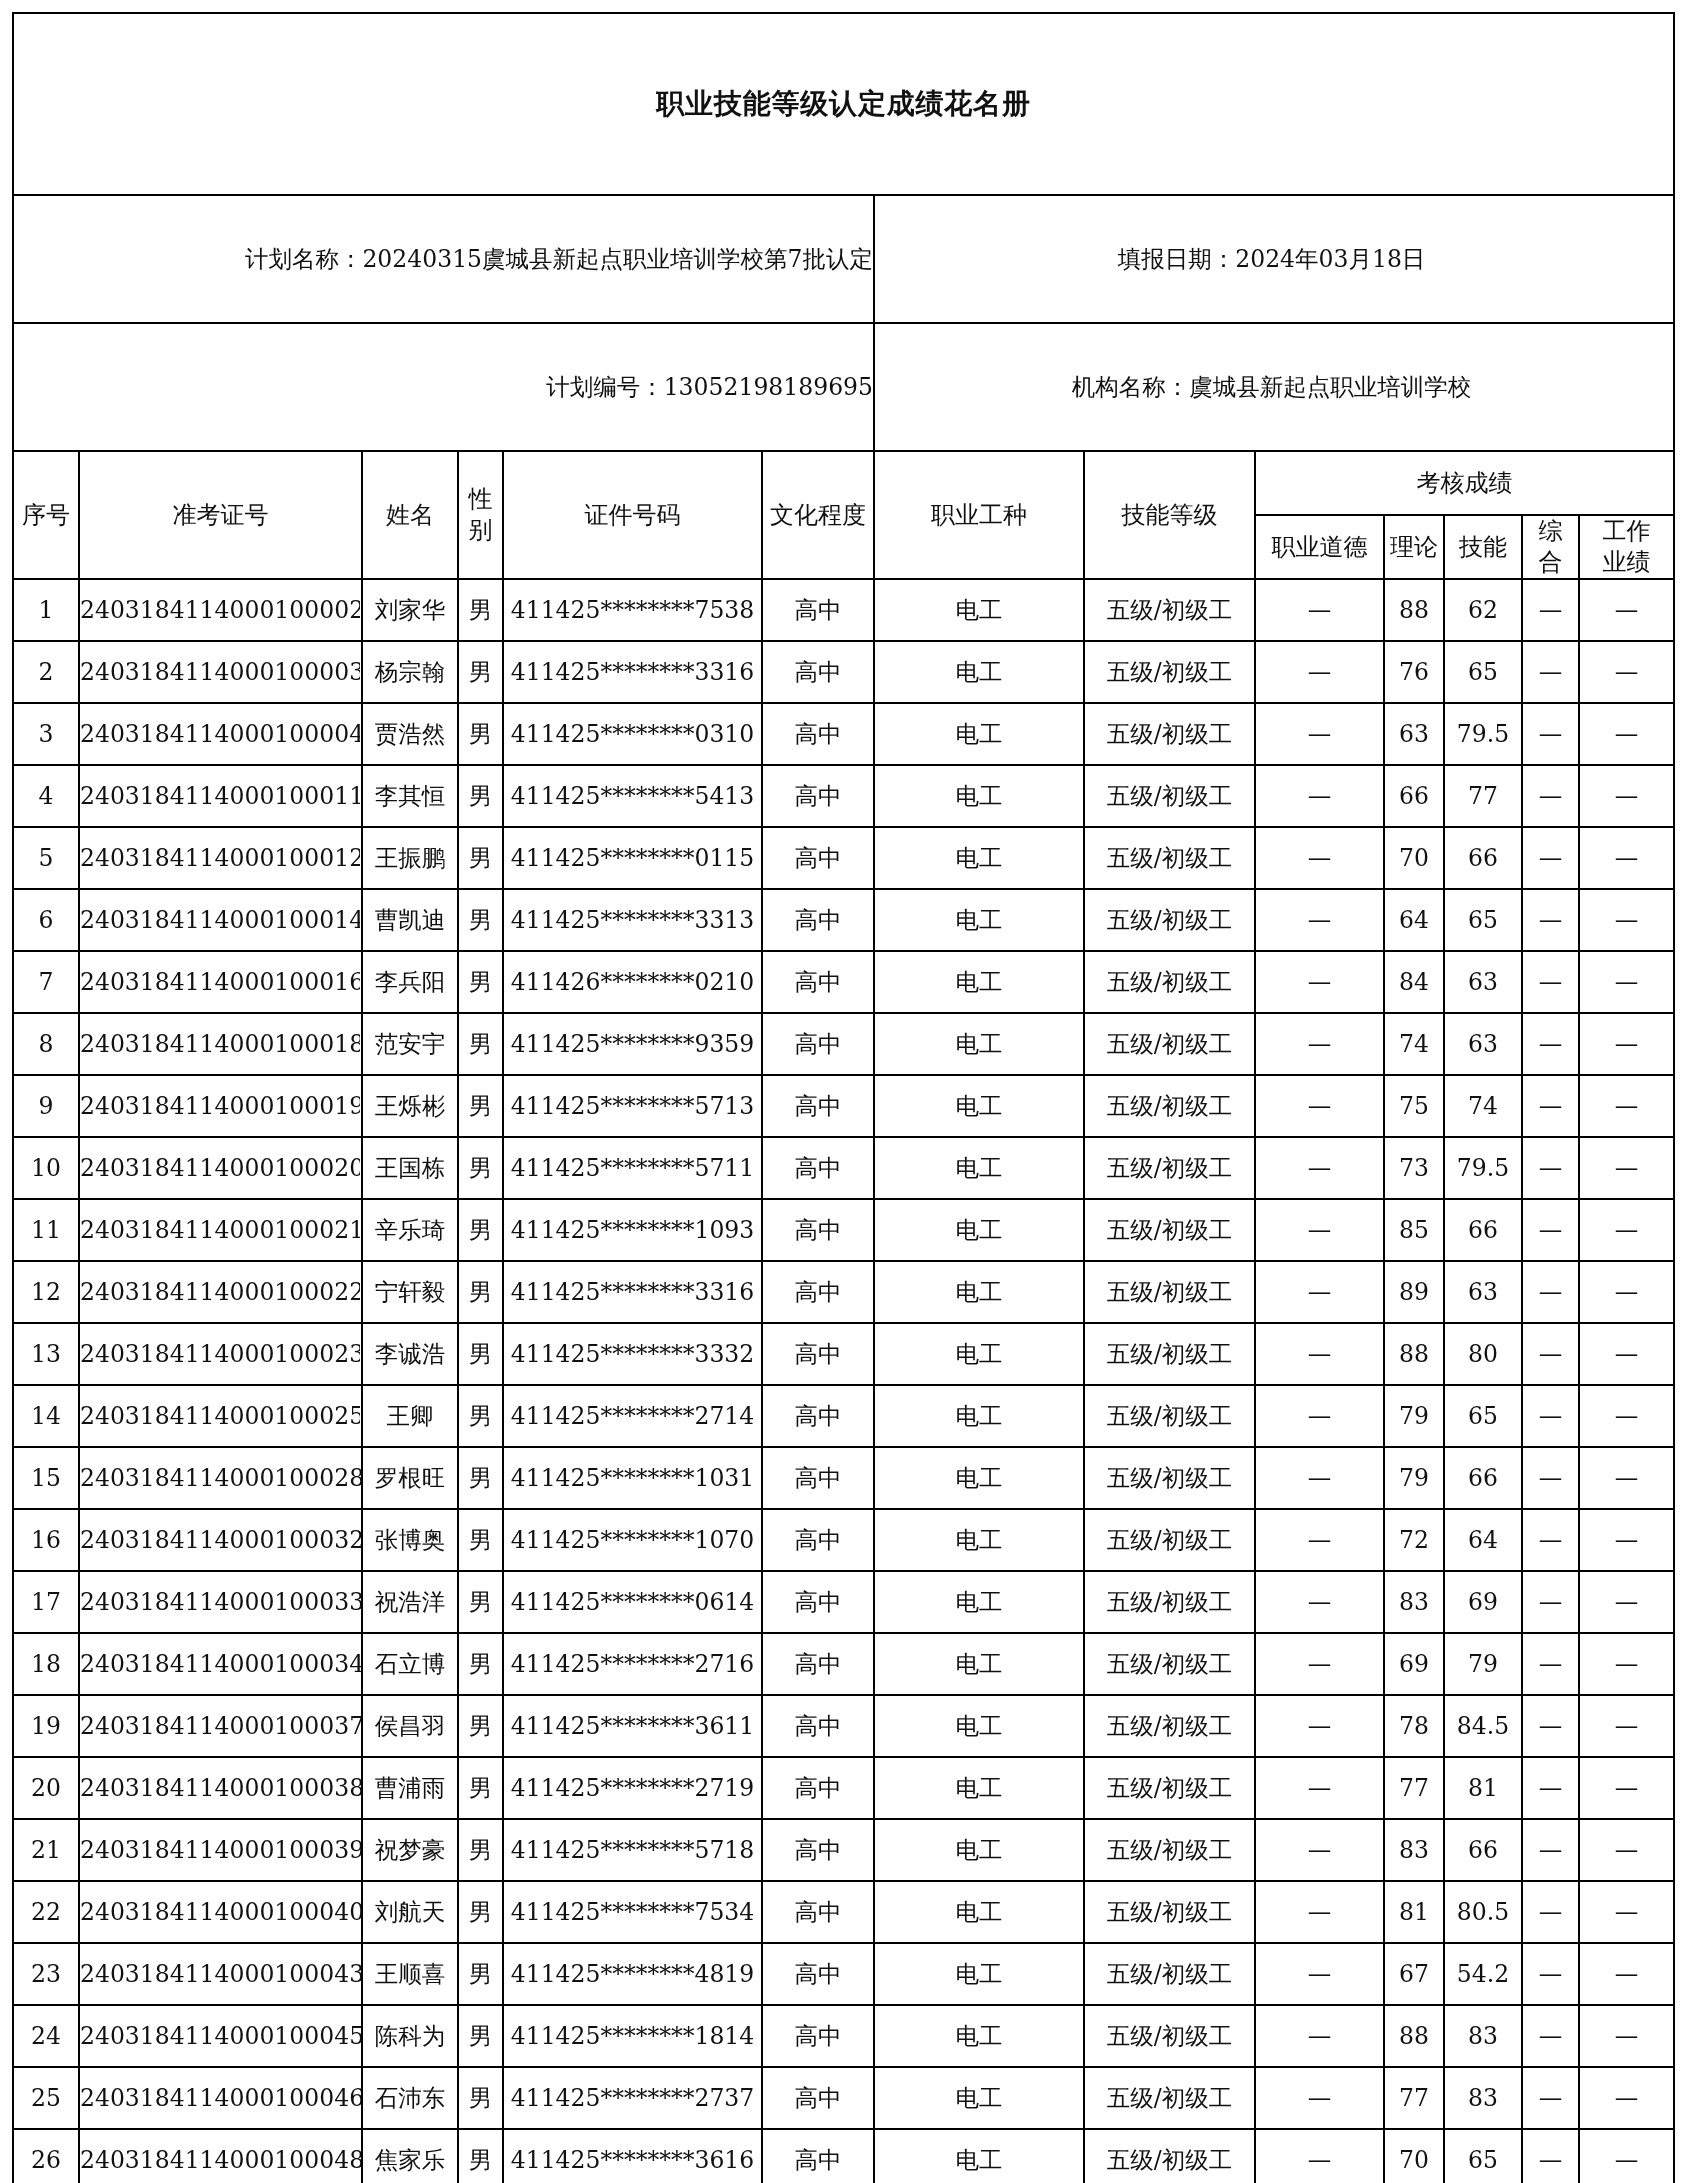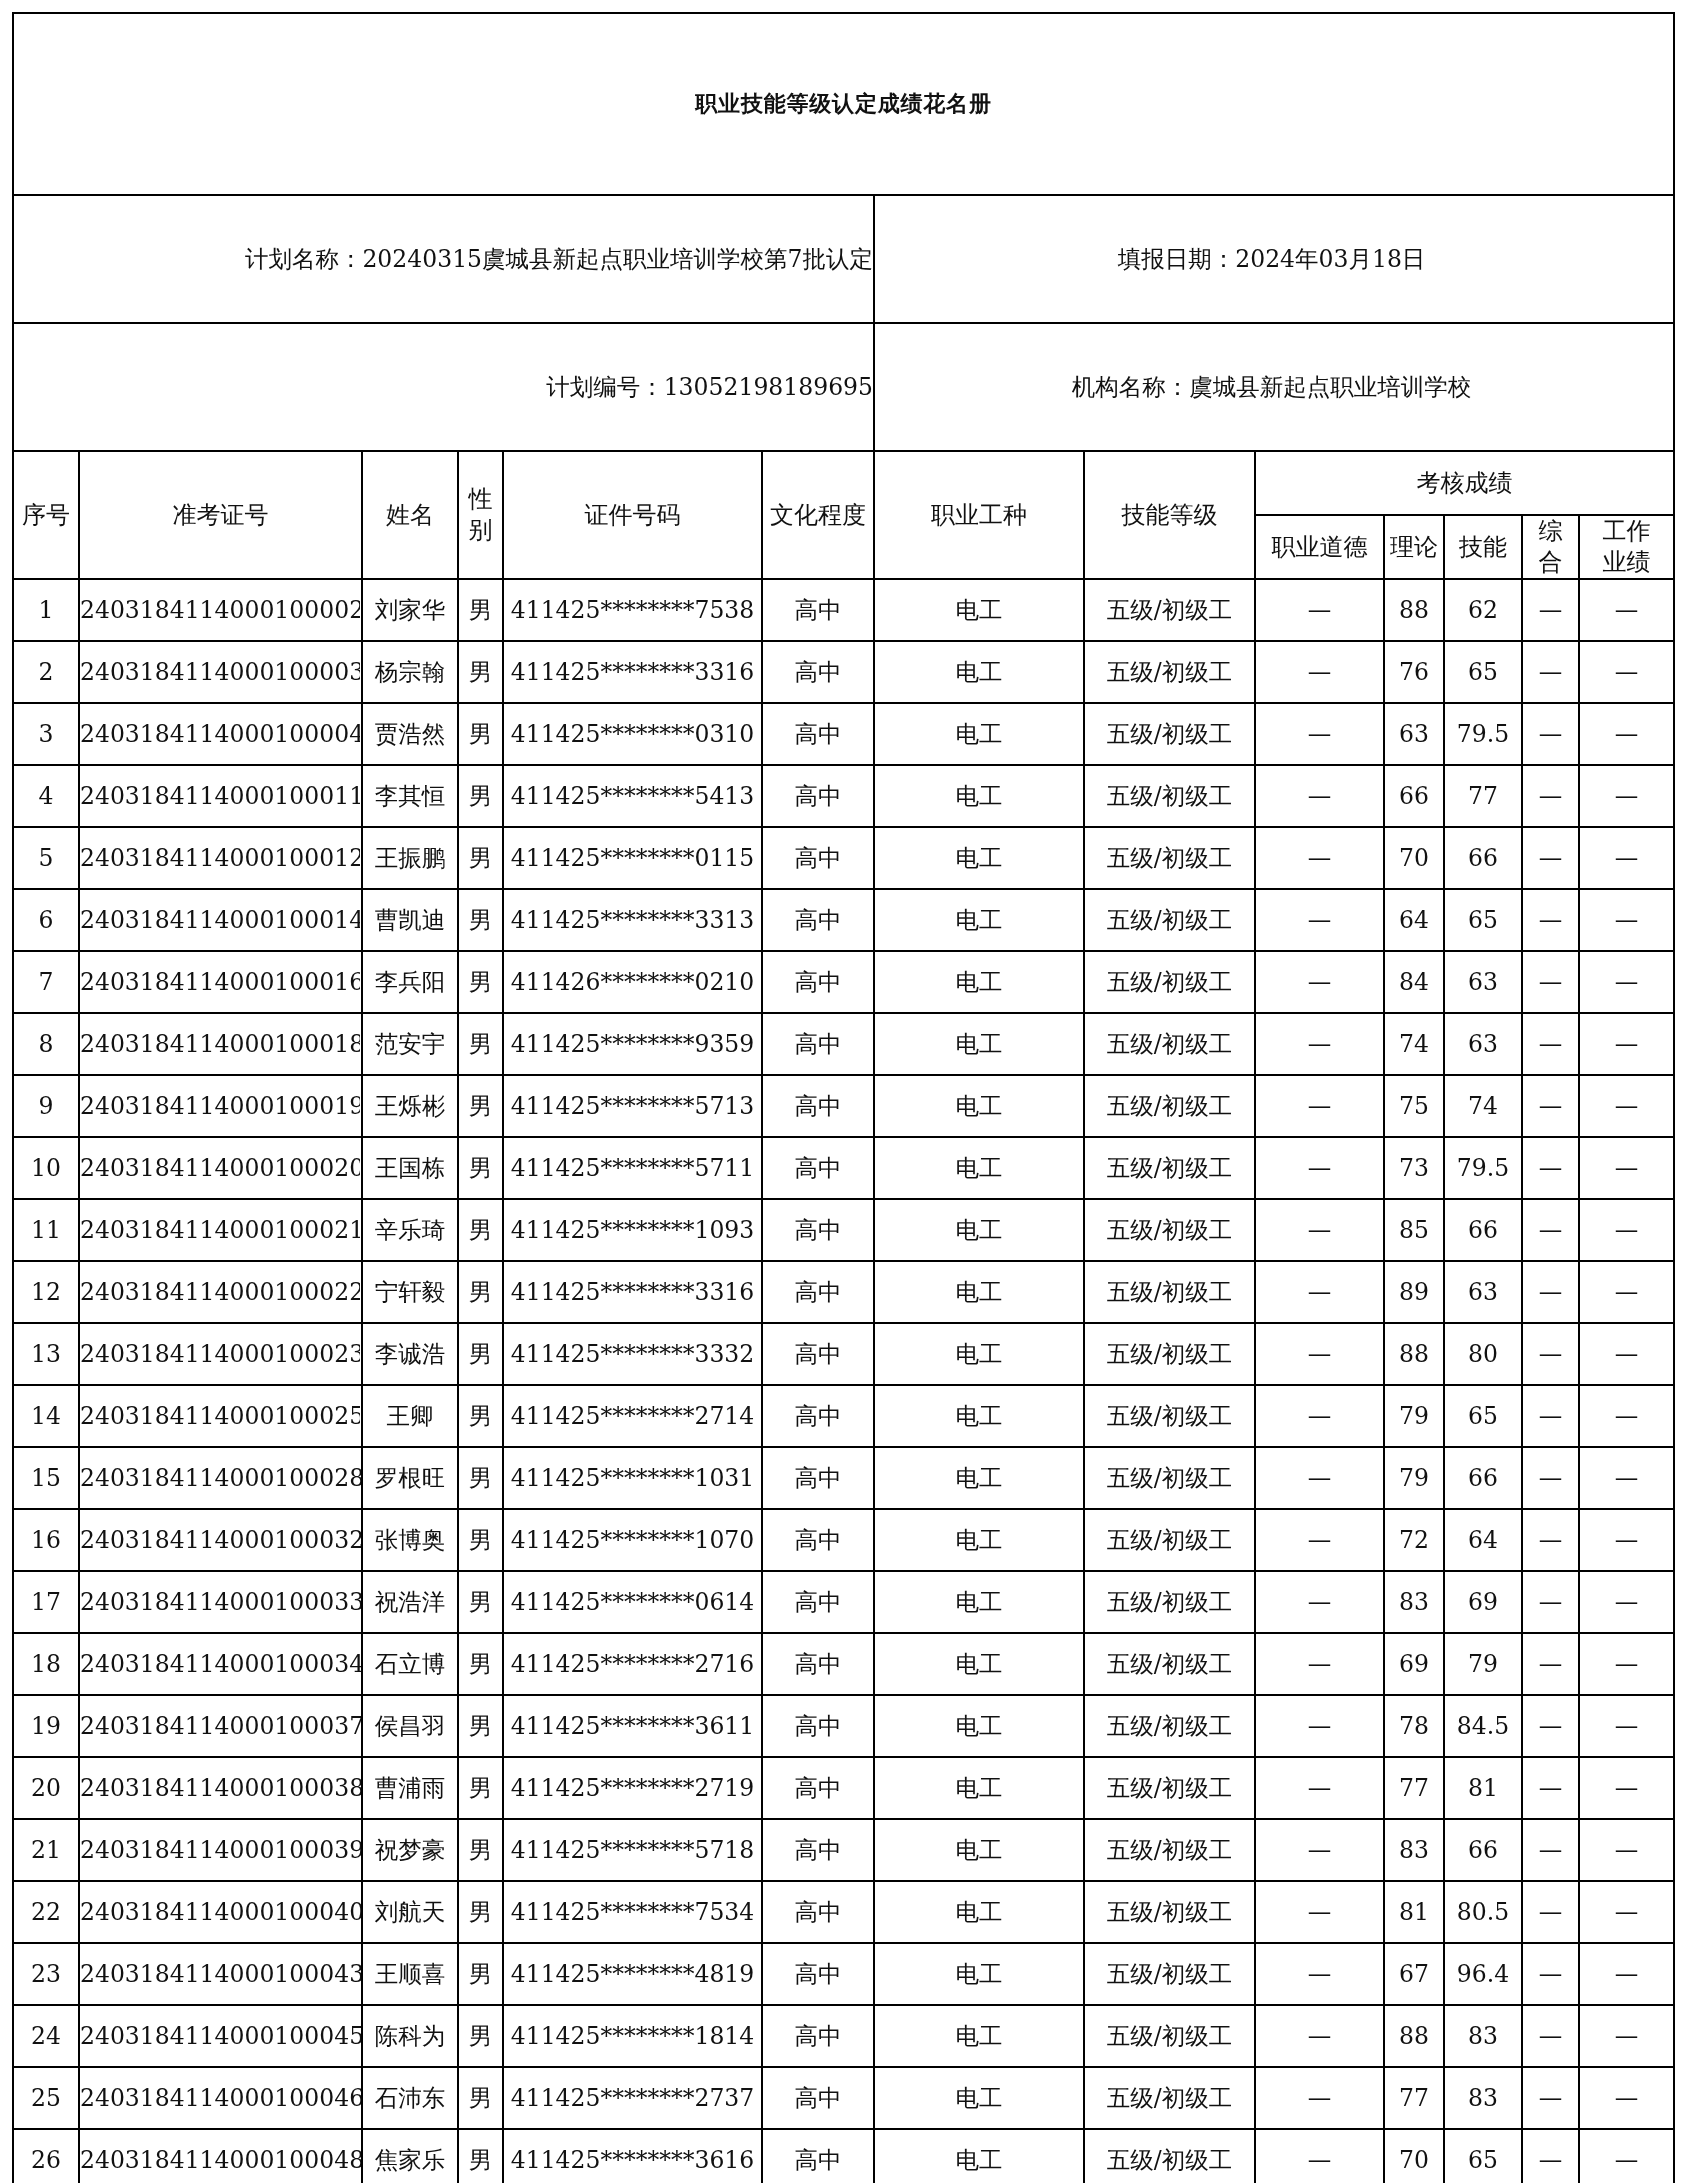--- a/index.html
+++ b/index.html
@@ -2,21 +2,21 @@
 <html style="font-size:13px"><head>
 <meta charset="utf-8">
 <style>
   html, body { margin: 0; padding: 0; background: #ffffff; }
   body { width: 1682px; height: 2183px; position: relative; overflow: hidden;
          font-family: "DejaVu Serif", "Liberation Serif", serif; color: #111; }
   .sheet { position: absolute; left: 12px; top: 12px; width: 1661px; }
   table { border-collapse: collapse; table-layout: fixed; width: 1661px; }
   td, th { border: 2.4px solid #000; padding: 0; text-align: center; vertical-align: middle;
            font-weight: normal; overflow: hidden; white-space: nowrap; }
-  .title-cell { height: 180px; font-size: 22px; font-family: "DejaVu Sans", "Liberation Sans", sans-serif; font-weight: bold; letter-spacing: 0.8px; }
+  .title-cell { height: 180px; font-size: 28px; font-family: "DejaVu Sans", "Liberation Sans", sans-serif; font-weight: bold; letter-spacing: 0.8px; }
   .info-row td { height: 126px; font-size: 23.5px; }
   .info-left { text-align: right; padding-left: 4.9px !important; }
   .info-right { text-align: center; padding-right: 4.9px !important; }
   .hdr th { font-size: 24px; }
   .hdr-top { height: 62px; }
   .hdr-sub { height: 62px; }
   .vert { white-space: normal; line-height: 31px; }
   .row td { height: 60px; font-size: 23.5px; }
   .row td.mark { position: relative; border-radius: 13px; }
   .row td.mark::before { content: ""; position: absolute; left: 0; top: 0; width: 0; height: 0;
@@ -429,21 +429,21 @@
     <td>23</td>
     <td class="">2403184114000100043</td>
     <td>王顺喜</td>
     <td>男</td>
     <td>411425********4819</td>
     <td>高中</td>
     <td>电工</td>
     <td>五级/初级工</td>
     <td>—</td>
     <td class="">67</td>
-    <td class="">96.4</td>
+    <td class="">54.2</td>
     <td>—</td>
     <td>—</td>
   </tr>
 
   <tr class="row">
     <td>24</td>
     <td class="">2403184114000100045</td>
     <td>陈科为</td>
     <td>男</td>
     <td>411425********1814</td>

